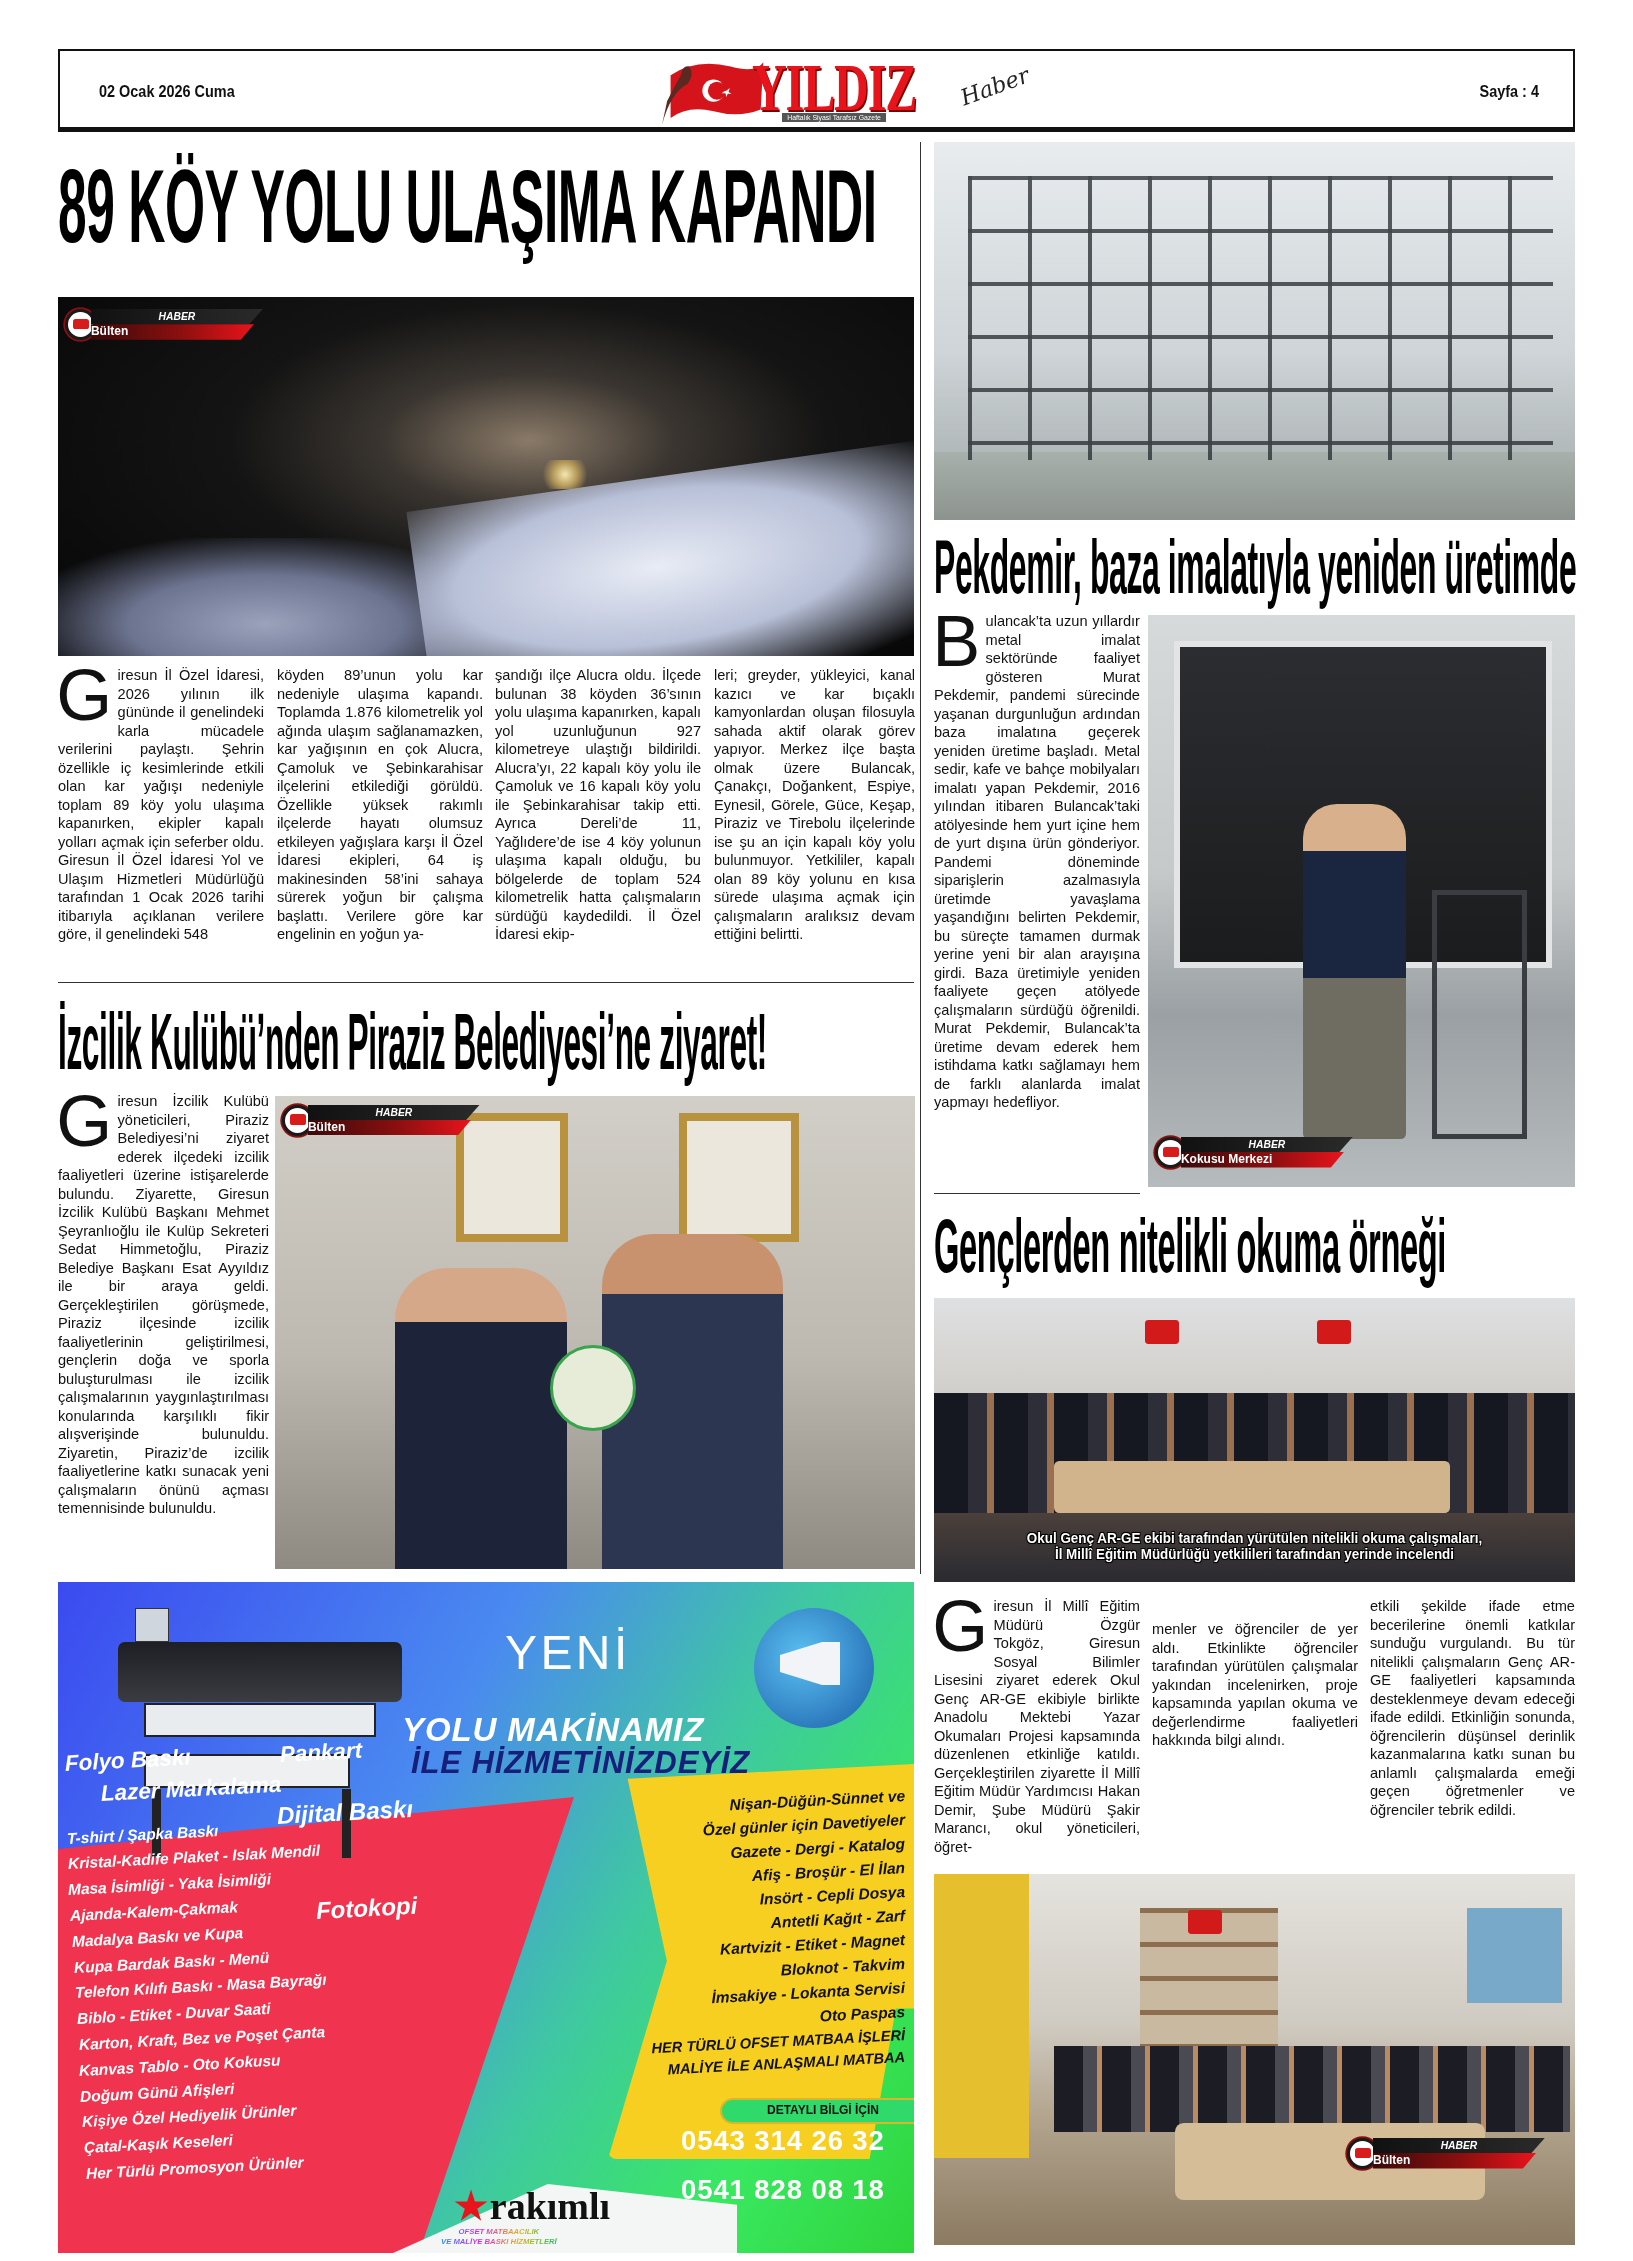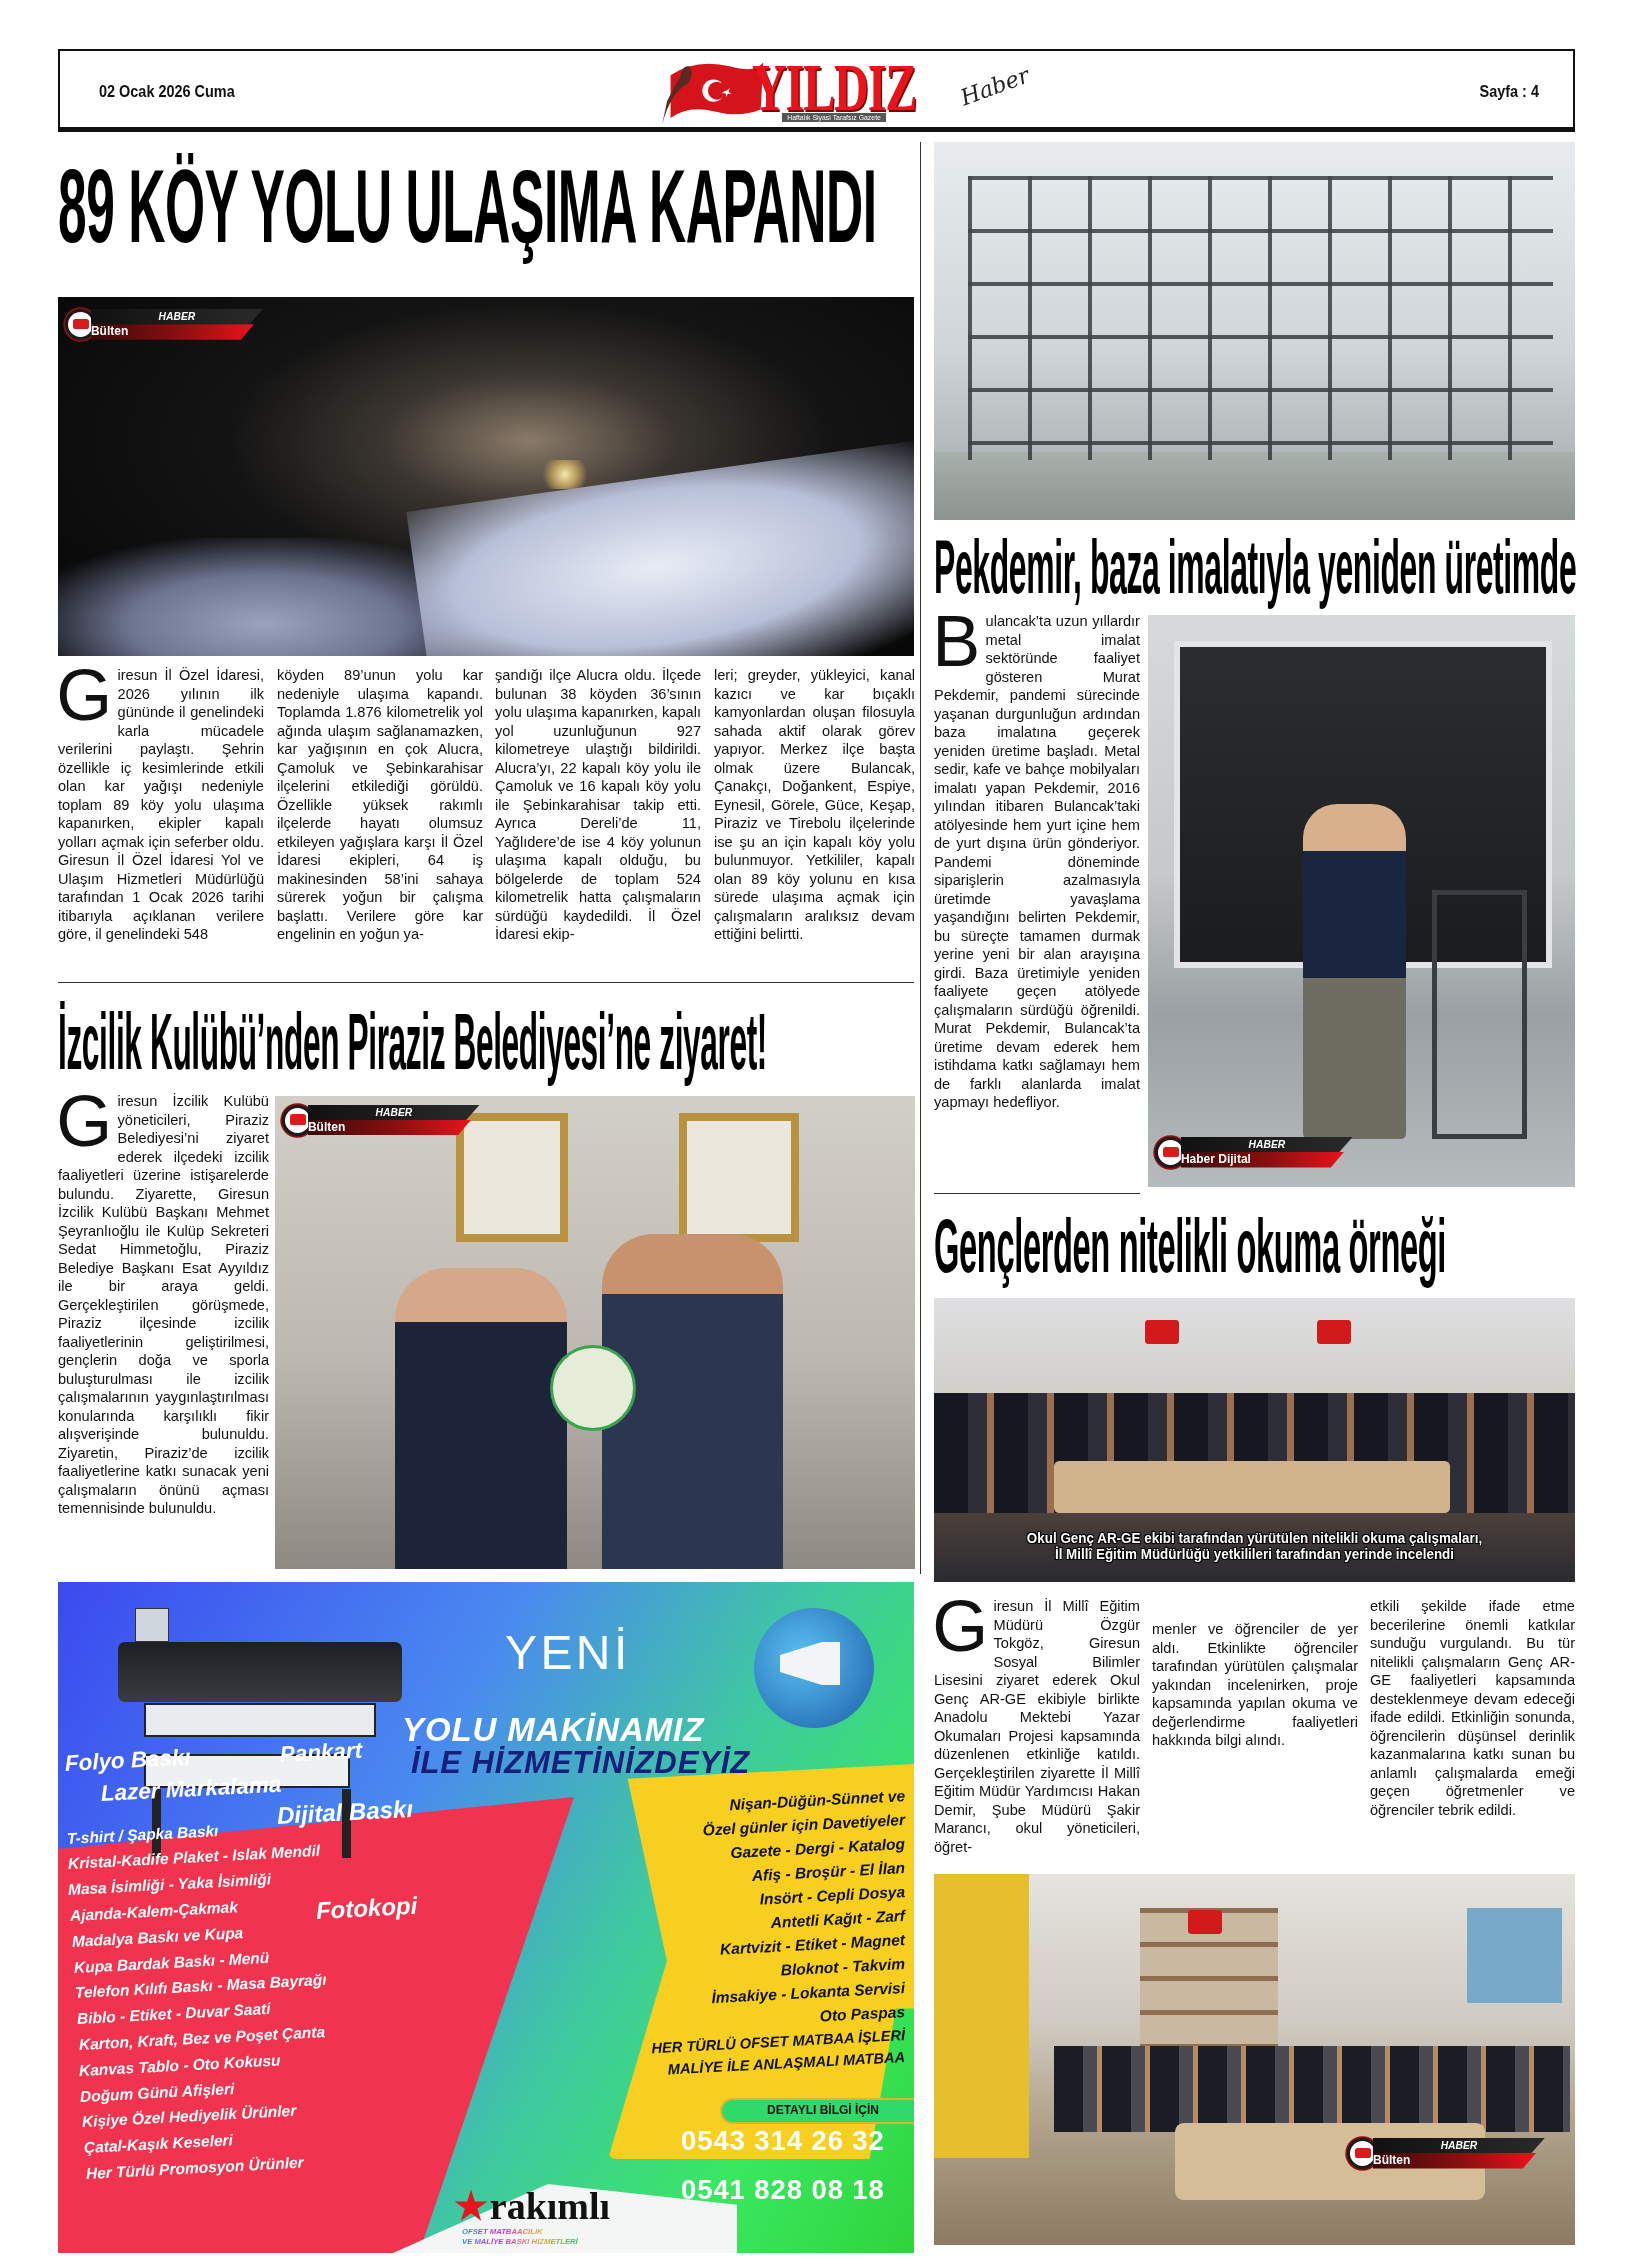--- a/index.html
+++ b/index.html
@@ -76,21 +76,21 @@
 .ad .mega::after{content:"";position:absolute;left:26px;top:34px;width:60px;height:43px;background:#f2f4f8;clip-path:polygon(0 30%,70% 0,100% 0,100% 100%,70% 100%,0 70%)}
 .ad .yeni{left:447px;top:43px;font-size:48px;color:#fff;letter-spacing:3.4px;font-weight:normal}
 .ad .big1{left:344px;top:129px;font-size:33px;font-weight:bold;font-style:italic;color:#fff;letter-spacing:0.9px}
 .ad .big2{left:353px;top:163px;font-size:31px;font-weight:bold;font-style:italic;color:#16207a;letter-spacing:0.9px}
 .ad .redtxt{color:#fff;font-weight:bold;font-style:italic;white-space:nowrap;transform:rotate(-3deg);transform-origin:left}
 .ad .ylw{color:#111;font-weight:bold;font-style:italic;white-space:nowrap;text-align:right;transform:rotate(-3deg);transform-origin:right}
 .ad .pill{left:662px;top:516px;width:206px;height:26px;border:2.6px solid #d9b62a;border-radius:13.8px;background:#2fda6a;text-align:center;font-weight:bold;font-size:12px;line-height:20.6px;color:#111}
 .ad .phone{color:#fff;font-weight:bold;font-size:27.5px;letter-spacing:0.9px;white-space:nowrap}
 .ad .ylogo{left:396px;top:602px;font-family:"Liberation Serif",serif;font-size:38px;font-weight:bold;color:#111}
 .ad .ylogo .star{color:#e8141c;margin-right:1.7px}
-.ad .ylogo-sub{left:404px;top:645px;font-size:7.7px;font-weight:bold;font-style:italic;line-height:9.5px;text-align:left;background:linear-gradient(90deg,#2e8cf0,#d02ad8,#e0b020,#24c060);-webkit-background-clip:text;background-clip:text;color:transparent}
+.ad .ylogo-sub{left:383px;top:645px;font-size:7.7px;font-weight:bold;font-style:italic;line-height:9.5px;text-align:center;background:linear-gradient(90deg,#2e8cf0,#d02ad8,#e0b020,#24c060);-webkit-background-clip:text;background-clip:text;color:transparent}
 </style>
 </head>
 <body>
 
 <div class="abs header">
   <div class="abs hdr-date">02 Ocak 2026 Cuma</div>
   <div class="abs logo">
     <svg class="abs logo-flag" viewBox="0 0 120 78">
       <path d="M10 20 Q40 0 80 10 Q110 18 118 5 L115 60 Q90 70 60 62 Q30 55 10 70 Z" fill="#d4141a"></path>
       <circle cx="60" cy="38" r="13" fill="#fff"></circle>
@@ -151,21 +151,21 @@
 <div class="abs col" style="left:934px;top:612px;width:206px">
   <span class="drop">B</span><span>ulancak’ta uzun yıllardır metal imalat sektöründe faaliyet gösteren Murat Pekdemir, pandemi sürecinde yaşanan durgunluğun ardından baza imalatına geçerek yeniden üretime başladı. Metal sedir, kafe ve bahçe mobilyaları imalatı yapan Pekdemir, 2016 yılından itibaren Bulancak’taki atölyesinde hem yurt içine hem de yurt dışına ürün gönderiyor. Pandemi döneminde siparişlerin azalmasıyla üretimde yavaşlama yaşandığını belirten Pekdemir, bu süreçte tamamen durmak yerine yeni bir alan arayışına girdi. Baza üretimiyle yeniden faaliyete geçen atölyede çalışmaların sürdüğü öğrenildi. Murat Pekdemir, Bulancak’ta üretime devam ederek hem istihdama katkı sağlamayı hem de farklı alanlarda imalat yapmayı hedefliyor.</span>
 </div>
 <div class="abs photo ph-workshop">
   <div class="abs door"></div>
   <div class="abs person"></div>
   <div class="abs frame"></div>
   <div class="abs badge" style="left:6.9px;top:520px">
     <div class="abs circ"></div>
     <div class="abs top">HABER</div>
-    <div class="abs bot">Haber Dijital</div>
+    <div class="abs bot">Kokusu Merkezi</div>
   </div>
 </div>
 <div class="abs hr-thin" style="left:934px;top:1193px;width:206px"></div>
 
 <div class="abs headline h4">Gençlerden nitelikli okuma örneği</div>
 <div class="abs photo ph-class1">
   <div class="abs flag1"></div>
   <div class="abs flag2"></div>
   <div class="abs crowd"></div>
   <div class="abs table"></div>

